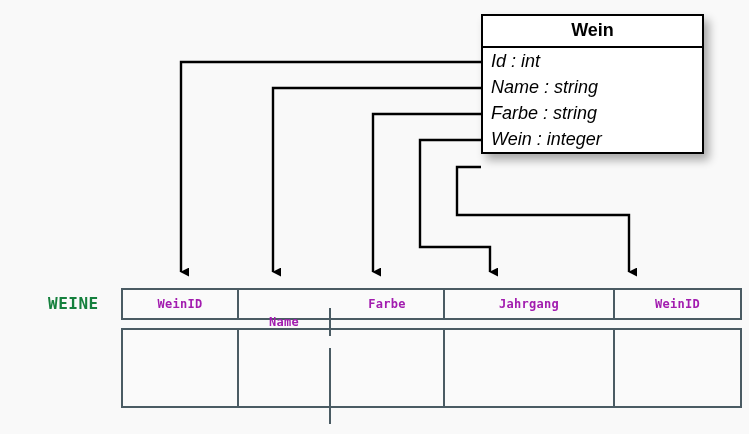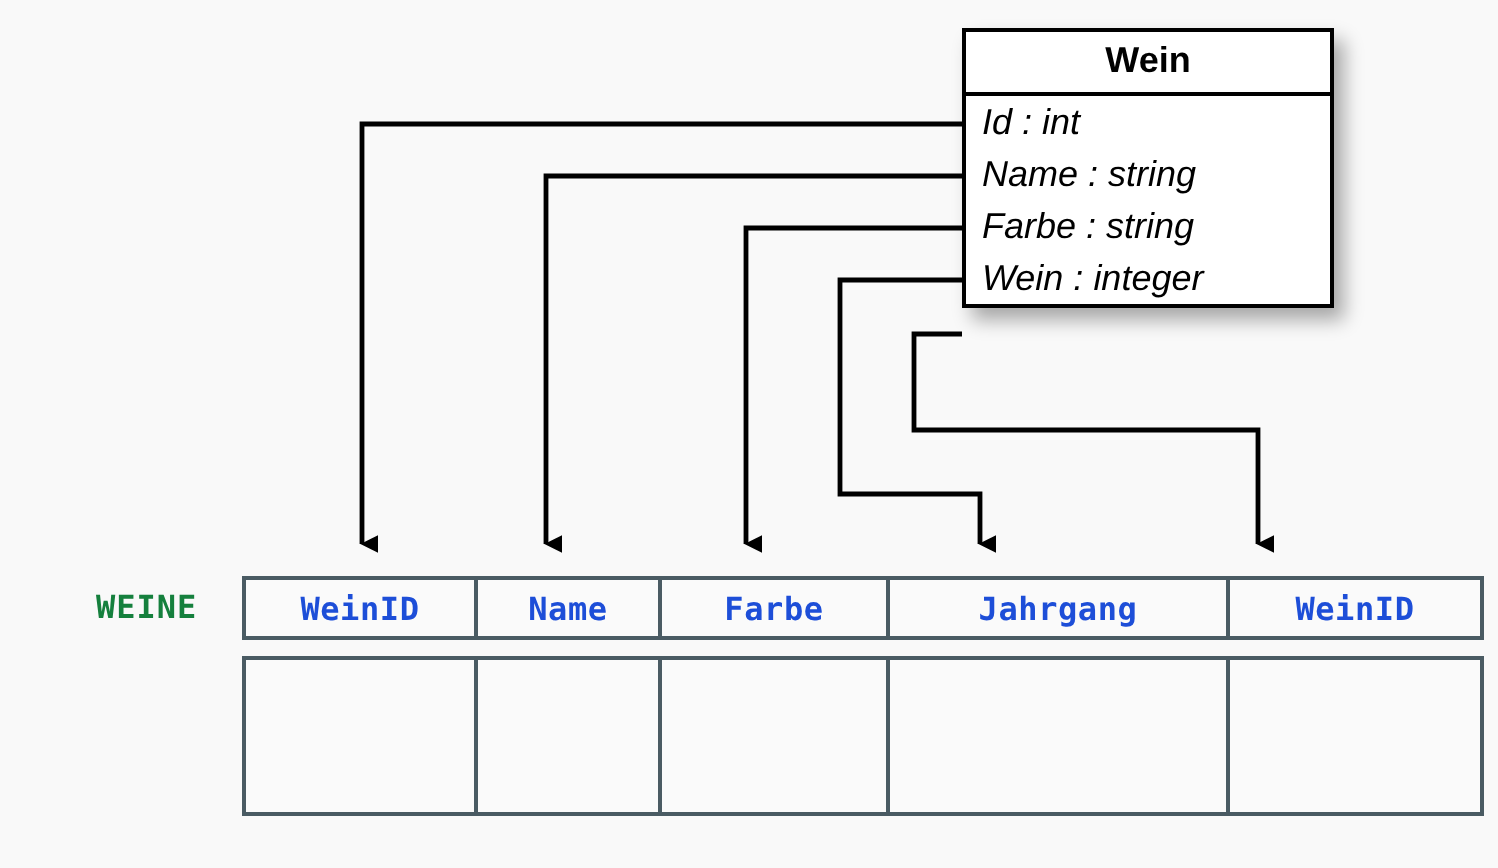--- a/index.html
+++ b/index.html
@@ -29,21 +29,21 @@
     width: 749px;
     height: 434px;
     pointer-events: none;
   }
 
   
   #uml-class-box {
     position: absolute;
     left: 481px;
     top: 14px;
-    width: 186px;
+    width: 223px;
     box-sizing: border-box;
     background: #ffffff;
     border: 2px solid #000000;
     box-shadow: 5px 6px 9px rgba(0,0,0,0.33);
     z-index: 5;
   }
   #uml-class-name {
     text-align: center;
     font-weight: bold;
     font-size: 18px;
@@ -95,22 +95,22 @@
     background: #fafafa;
   }
   #table-header-row .th {
     display: flex;
     align-items: center;
     justify-content: center;
     box-sizing: border-box;
     border-right: 2px solid #4a5b63;
     font-family: "DejaVu Sans Mono", monospace;
     font-weight: bold;
-    font-size: 16px;
-    color: #1d4ed8;
+    font-size: 12px;
+    color: #a21caf;
     letter-spacing: 0.3px;
     height: 100%;
     text-align: center;
   }
   #table-header-row .th:last-child { border-right: none; }
 
   #table-data-row {
     display: flex;
     height: 80px;
     margin-top: 8px;
@@ -119,21 +119,21 @@
     background: #fafafa;
   }
   #table-data-row .td {
     box-sizing: border-box;
     border-right: 2px solid #4a5b63;
     height: 100%;
   }
   #table-data-row .td:last-child { border-right: none; }
 
   .col-0 { width: 116px; }
-  .col-1 { width: 92px;  }
+  .col-1 { width: 92px; margin-top: 18px;  }
   .col-2 { width: 114px;  }
   .col-3 { width: 170px; }
   .col-4 { width: 125px; }
 </style>
 </head>
 <body>
 
 <div id="canvas">
 
   <svg id="connectors" viewBox="0 0 749 434" width="749" height="434">

